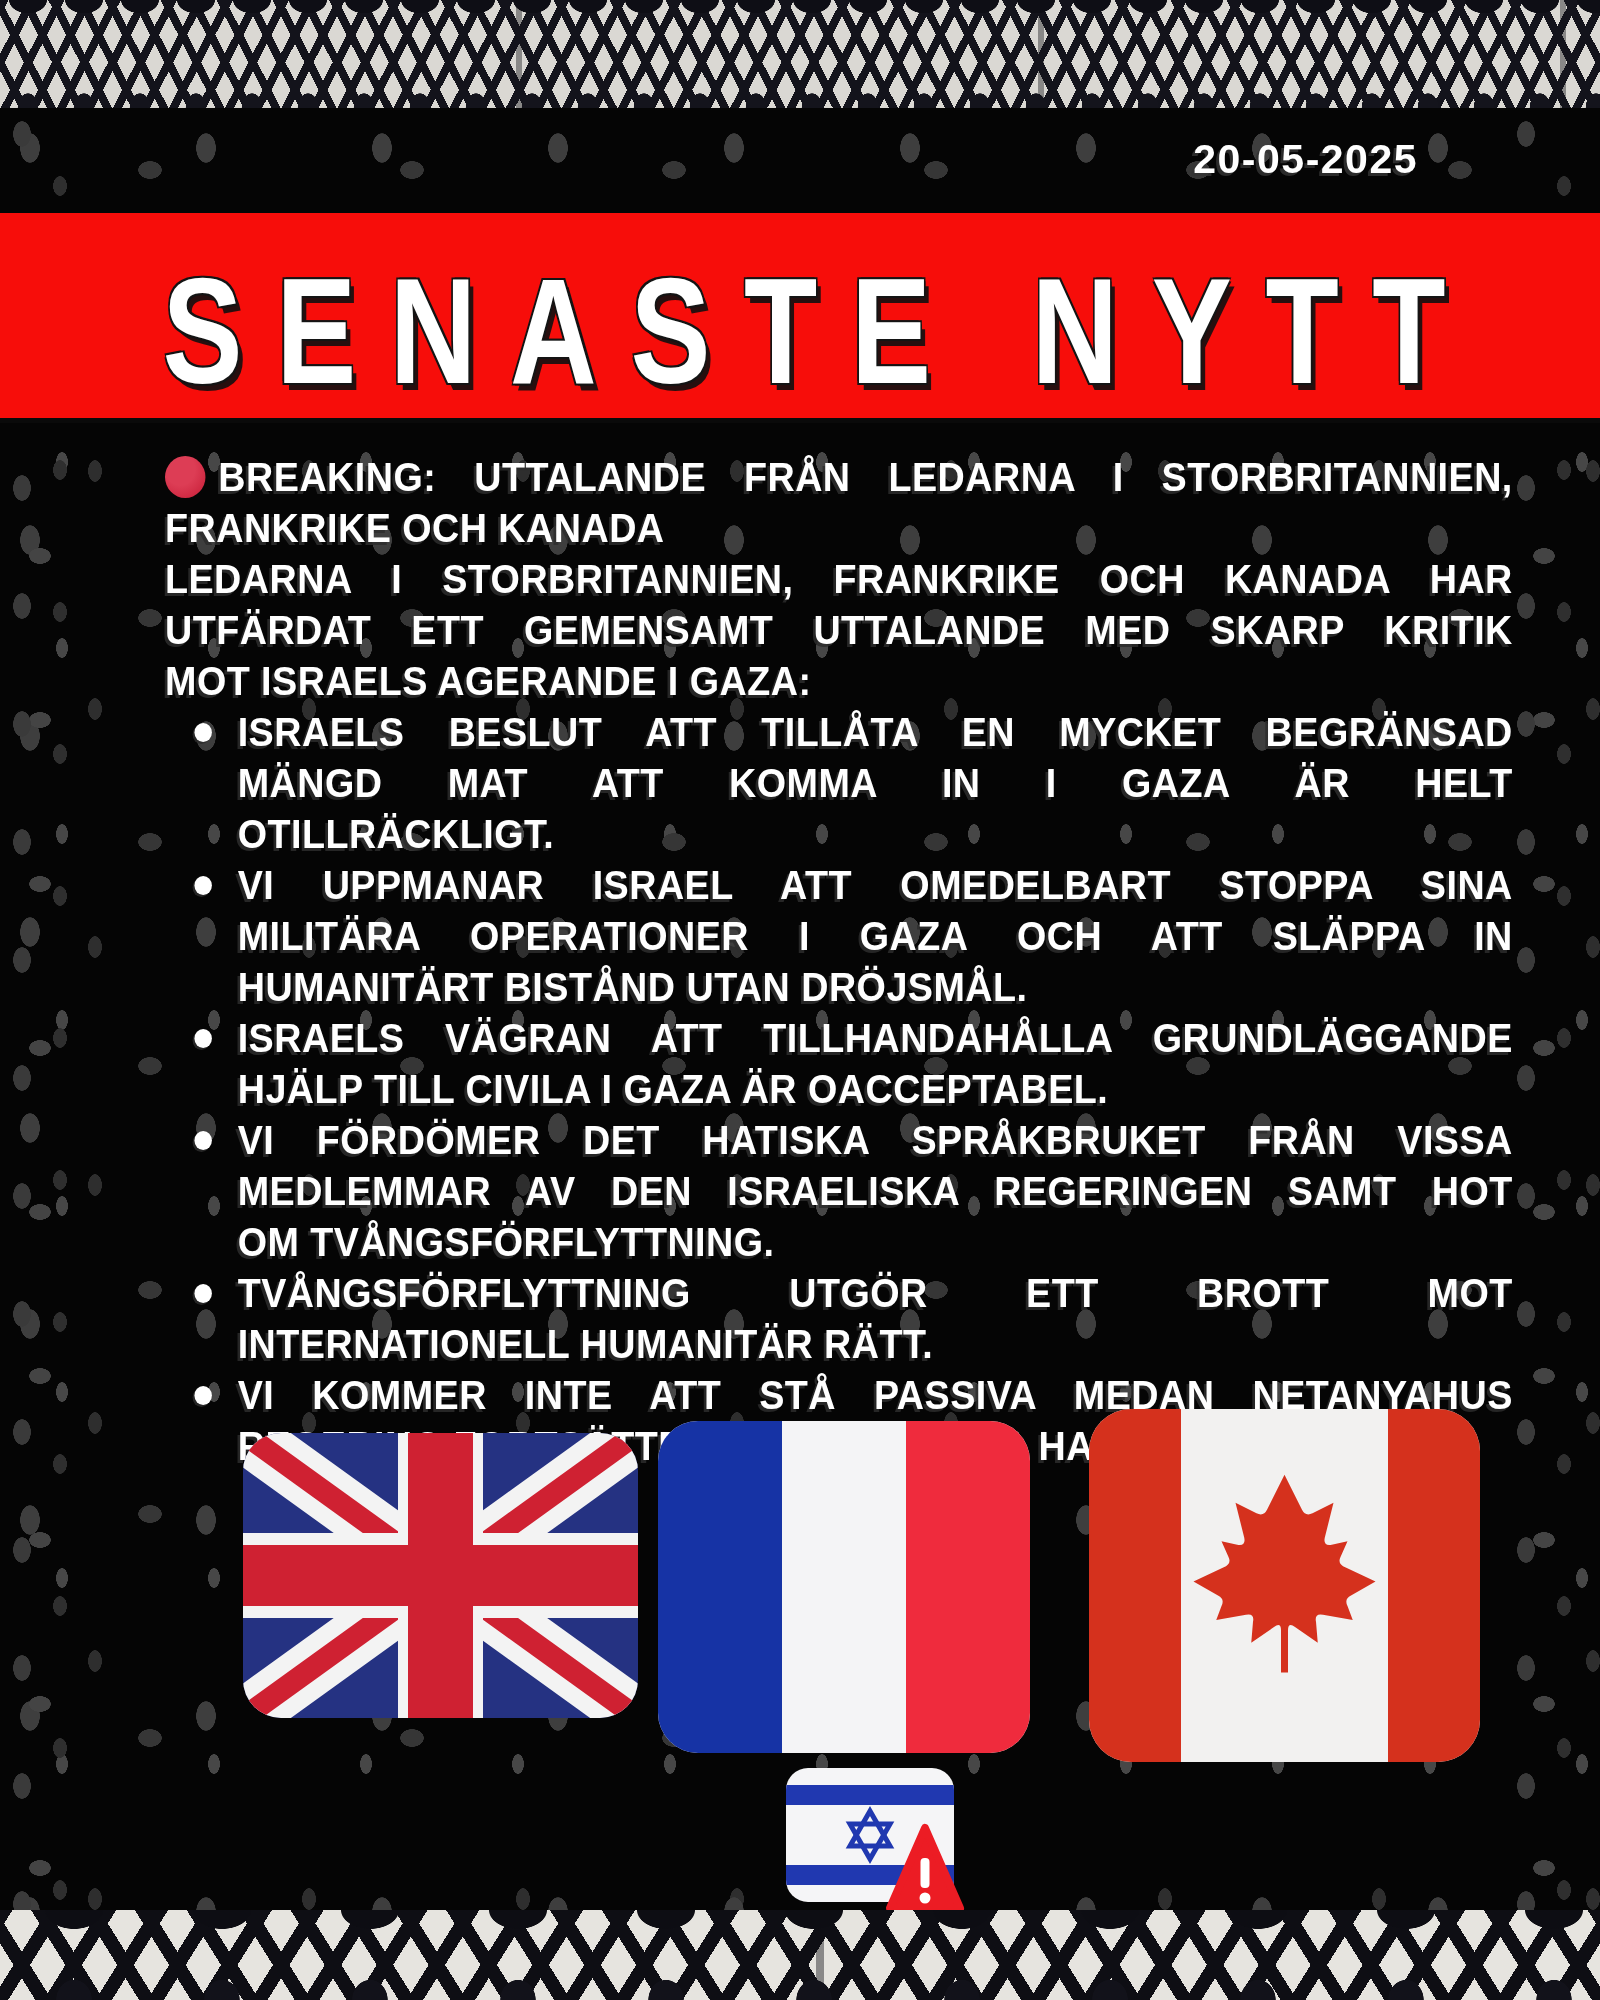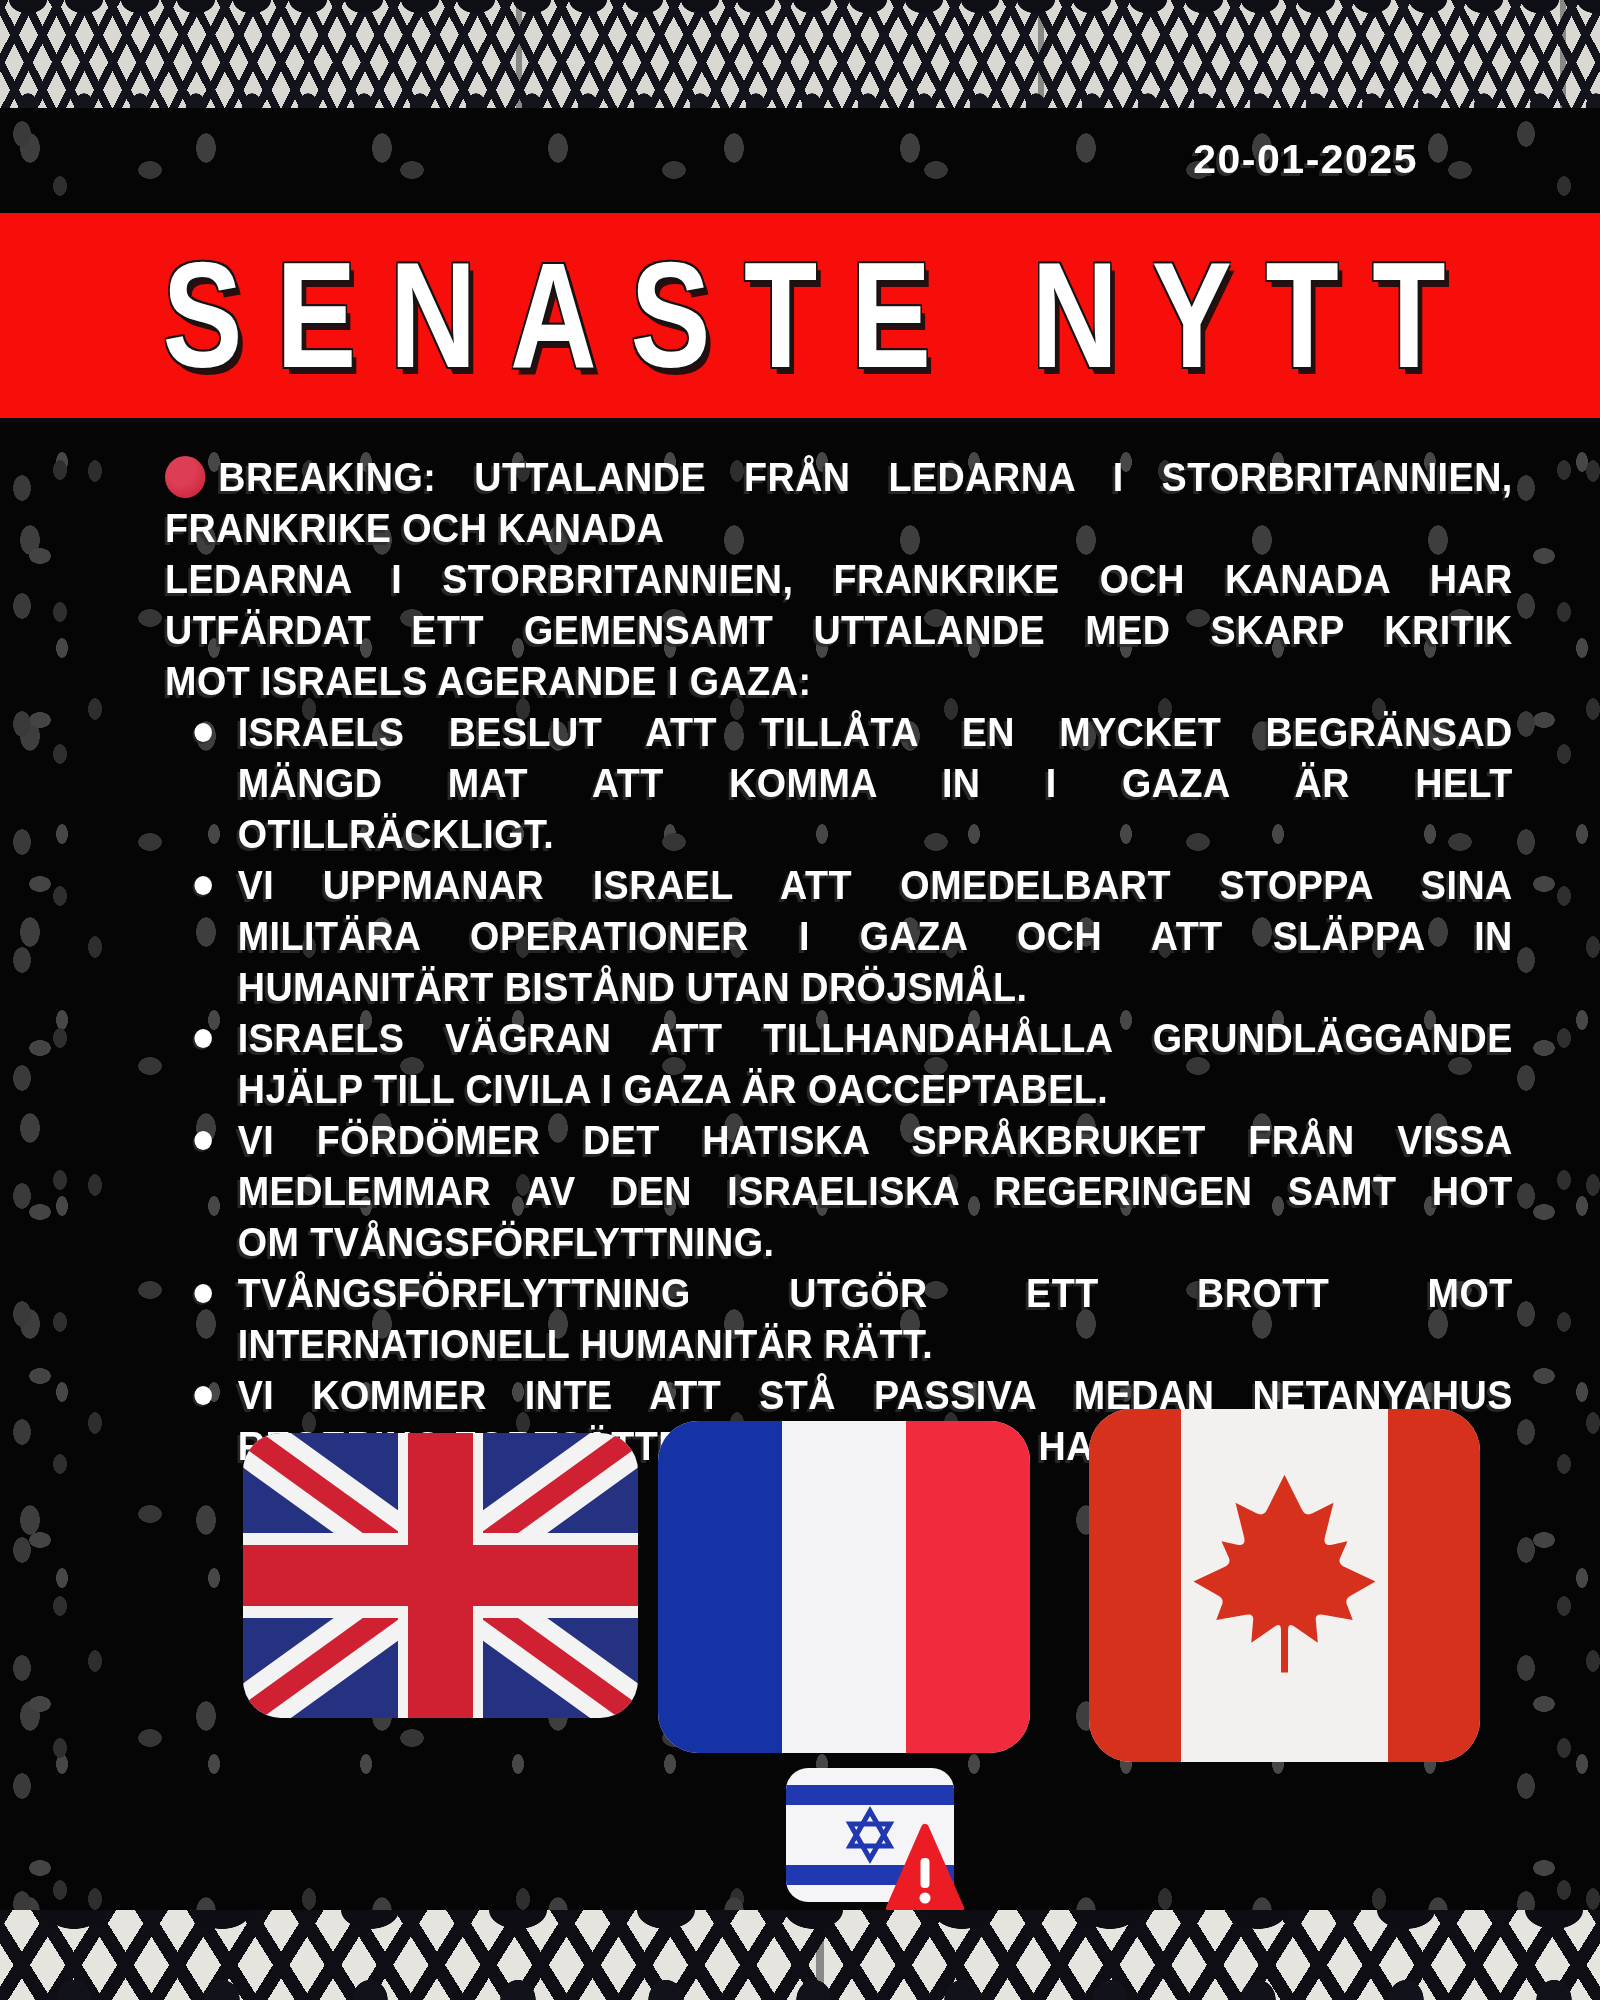--- a/index.html
+++ b/index.html
@@ -56,21 +56,21 @@
   
   .date{
     position:absolute;top:136px;right:182px;
     color:#fff;font-size:41px;font-weight:700;letter-spacing:1.5px;
     text-shadow:-3px 3px 0 rgba(50,50,50,.85);
   }
   
   .banner{
     position:absolute;left:0;top:213px;width:1600px;height:205px;
     background:#f70d0a;border-bottom:5px solid #0a0a0a;
-    display:flex;align-items:center;justify-content:center;
+    display:flex;align-items:flex-end;justify-content:center;
   }
   .banner-title{
     color:#fff;font-size:150px;font-weight:700;letter-spacing:.28em;
     white-space:nowrap;transform:scaleX(.8);transform-origin:50% 50%;
     margin-left:.28em; 
     text-shadow:
       2px 2px 0 #141414,-2px 2px 0 #141414,2px -2px 0 #141414,-2px -2px 0 #141414,
       6px 7px 0 rgba(15,15,15,.9);
   }
   
@@ -104,21 +104,21 @@
 </head>
 <body>
 
 <div class="canvas">
 
   <div class="keffiyeh keffiyeh-top"></div>
   <div class="speckles"></div>
   <div class="speckle-edge left"></div>
   <div class="speckle-edge right"></div>
 
-  <div class="date">20-01-2025</div>
+  <div class="date">20-05-2025</div>
 
   <div class="banner">
     <div class="banner-title">SENASTE NYTT</div>
   </div>
 
   <div class="content">
     <div class="line"><span class="red-dot"></span><span>BREAKING: UTTALANDE FRÅN LEDARNA I STORBRITANNIEN,</span></div>
     <div class="line last">FRANKRIKE OCH KANADA</div>
 
     <div class="line">LEDARNA I STORBRITANNIEN, FRANKRIKE OCH KANADA HAR</div>

